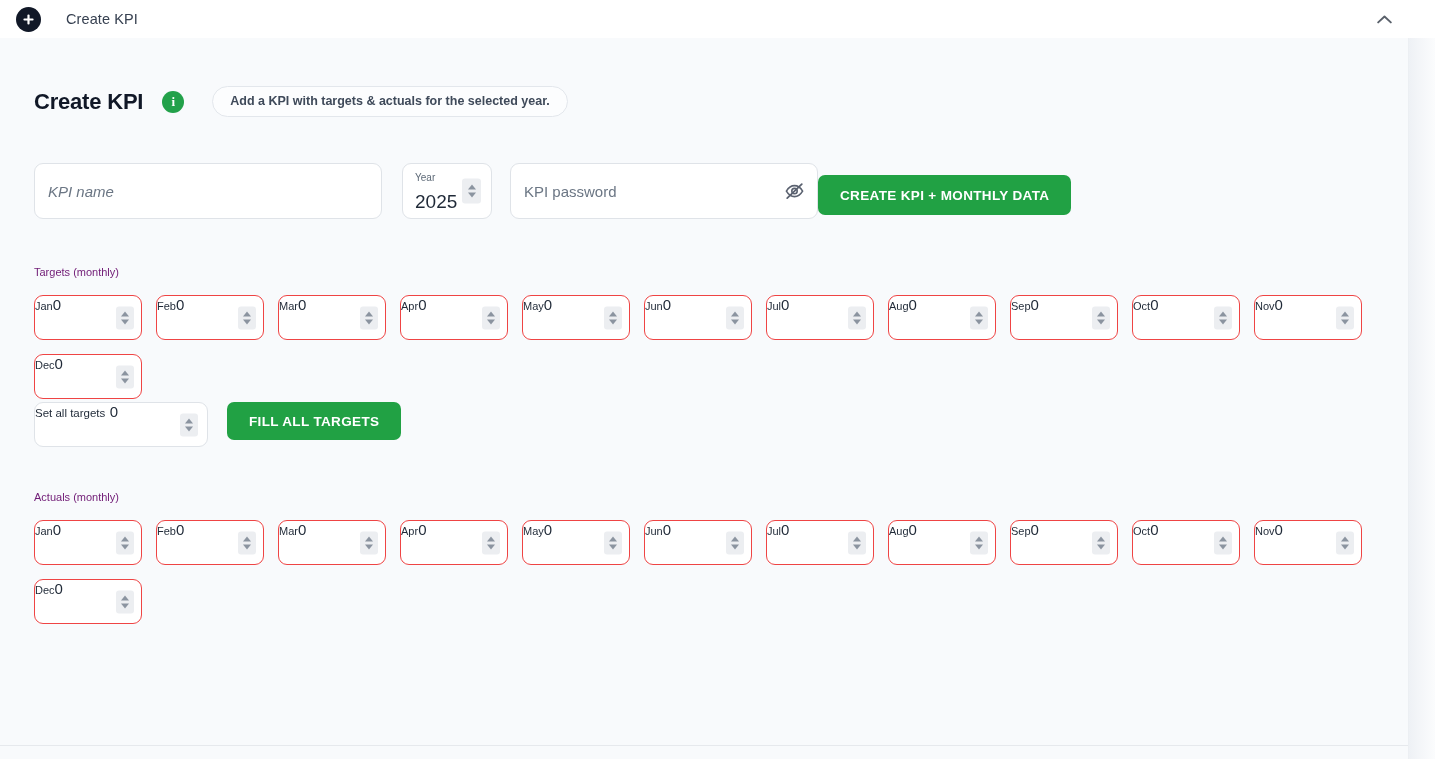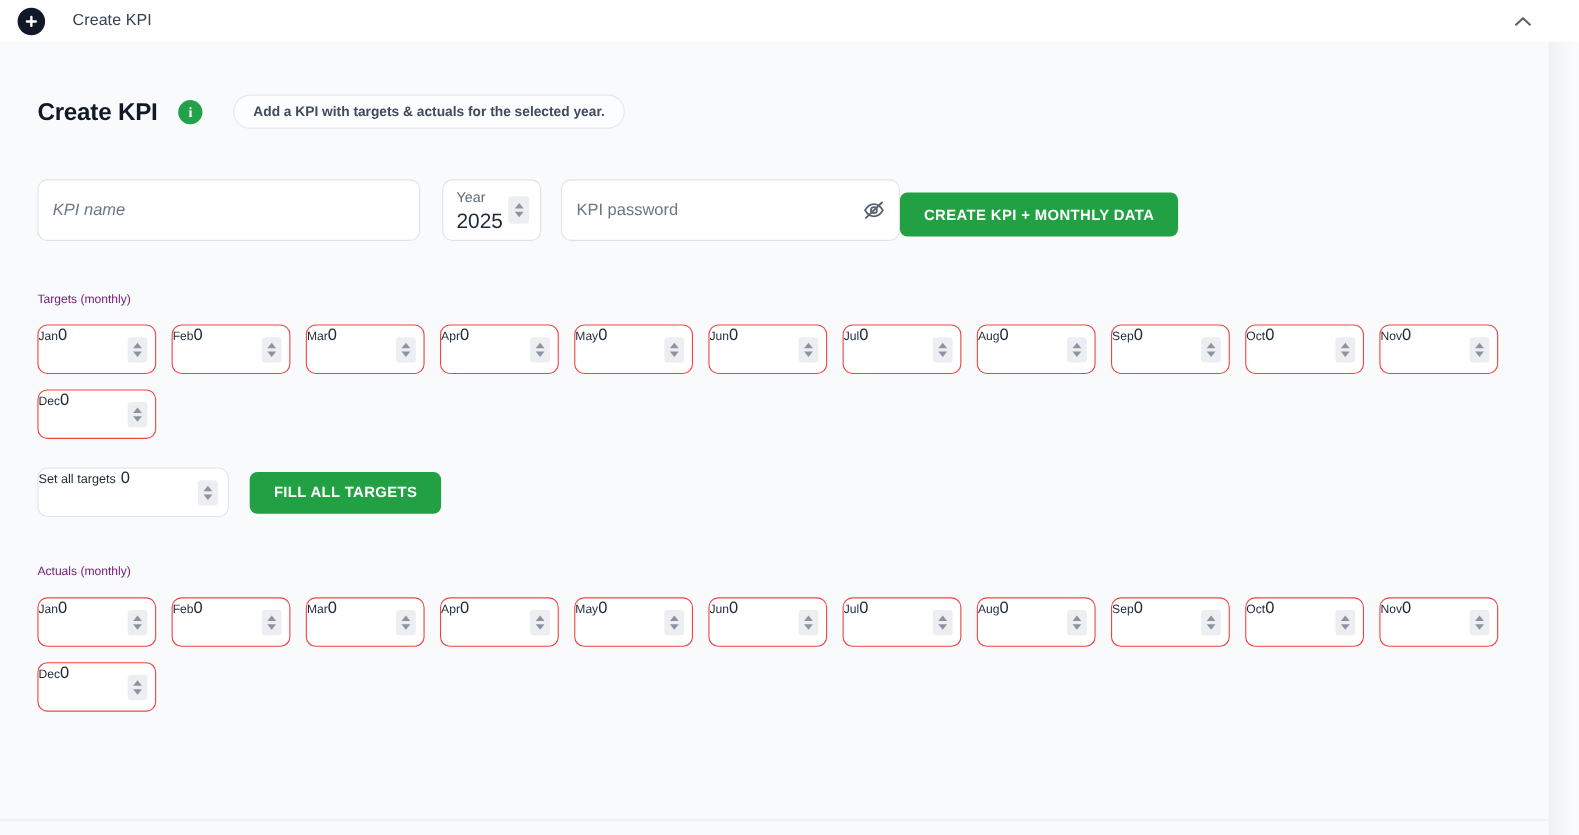--- a/index.html
+++ b/index.html
@@ -132,21 +132,21 @@
   .field .placeholder {
     position: absolute;
     left: 13px; top: 50%;
     transform: translateY(-50%);
     font-size: 15px;
     color: #6b7684;
   }
   .field .flabel {
     position: absolute;
     left: 12px; top: 9px;
-    font-size: 13px;
+    font-size: 10px;
     color: #5e6a78;
     line-height: 1;
   }
   .field .fvalue {
     position: absolute;
     left: 12px; top: 28px;
     font-size: 19px;
     color: #1f2937;
     line-height: 1;
   }
@@ -224,22 +224,21 @@
     background: #ffffff;
     border: 1px solid #ef4444;
     border-radius: 9px;
   }
   .month-field .flabel { top: 7px; left: 11px; font-size: 11px; }
   .month-field .fvalue { top: 23px; left: 11px; font-size: 15px; }
   .month-field .spinner { right: 7px; width: 18px; height: 23px; }
 
   .fill-row {
     display: flex;
-    align-items: center;
-    margin-top: 26px;
+    margin-top: 3px;
   }
   .setall-field {
     position: relative;
     width: 174px;
     height: 45px;
     background: #ffffff;
     border: 1px solid #dfe3e8;
     border-radius: 9px;
   }
   .setall-field .flabel { top: 7px; left: 11px; font-size: 11.5px; }

